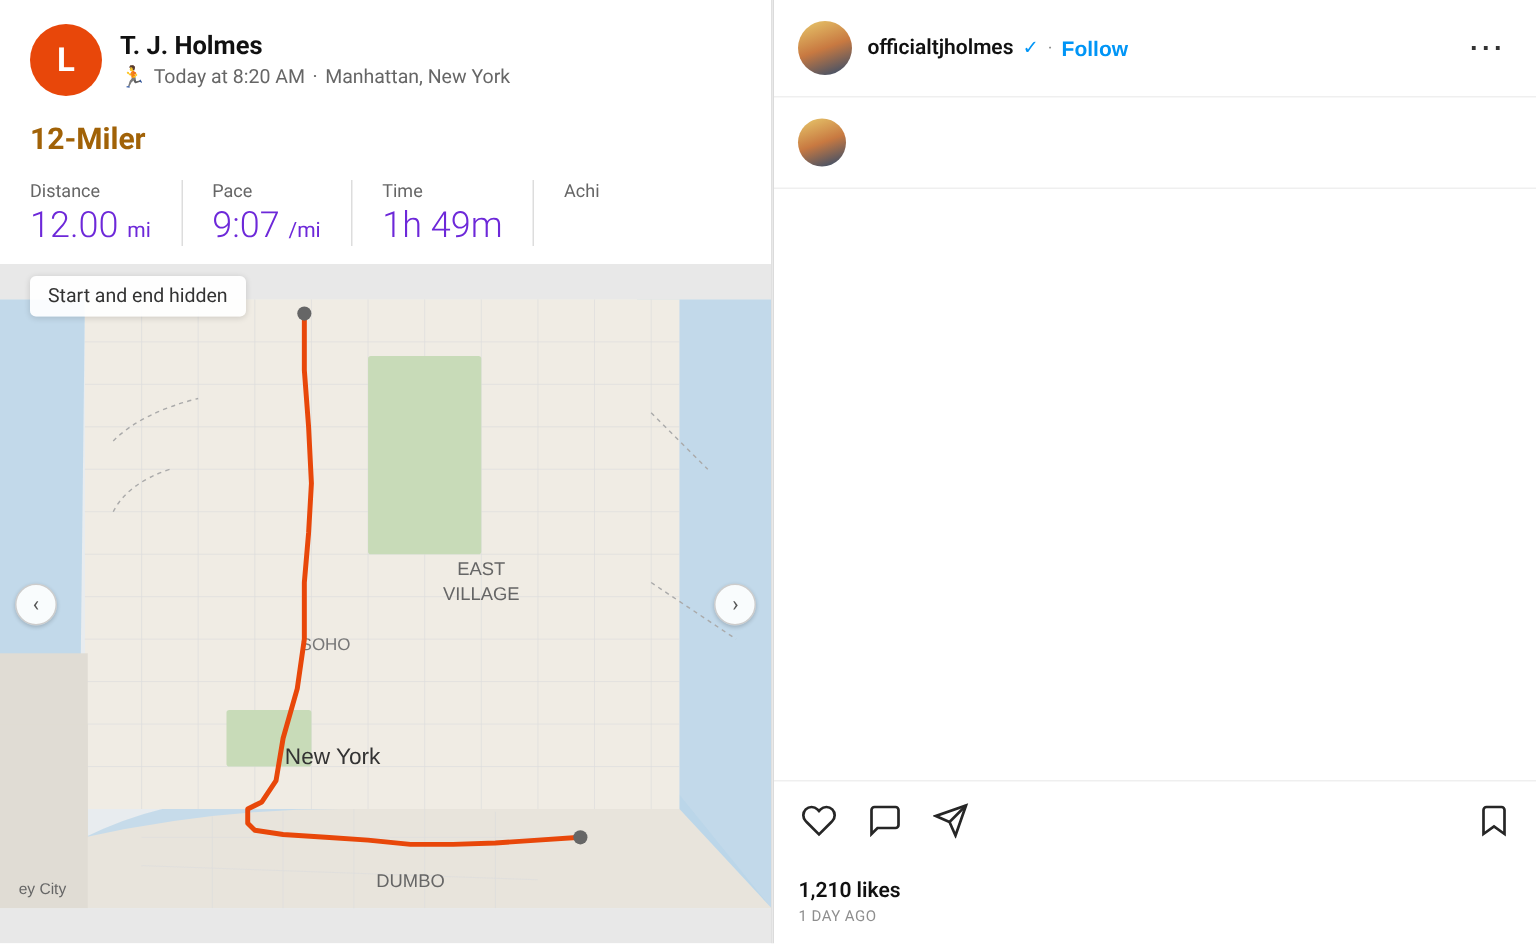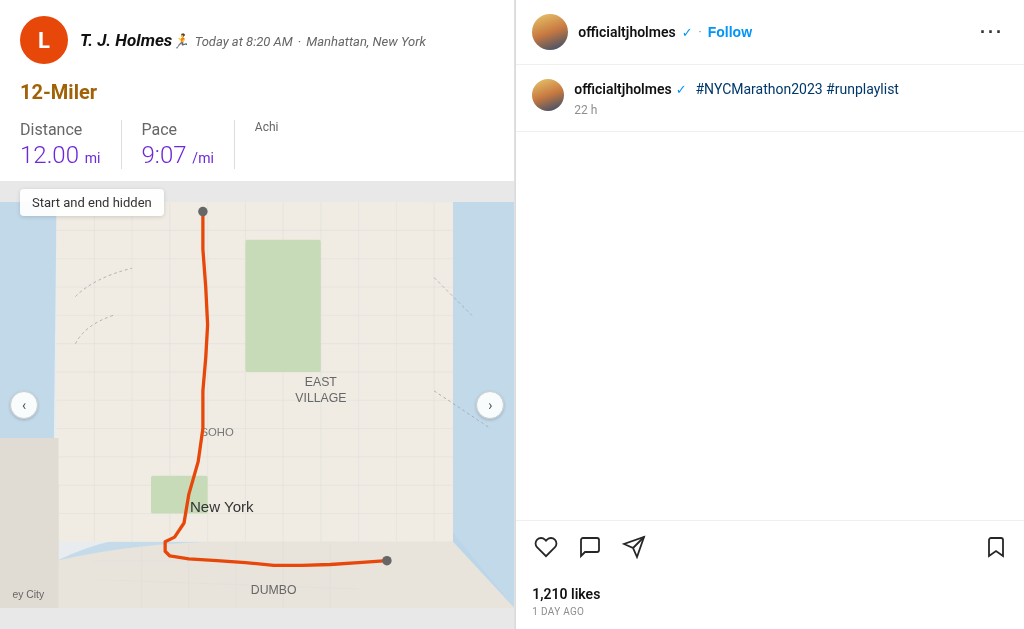--- a/index.html
+++ b/index.html
@@ -39,21 +39,21 @@
       font-size: 22px;
       font-weight: 700;
       display: flex;
       align-items: center;
       justify-content: center;
       flex-shrink: 0;
     }
 
     .activity-user-info {
       display: flex;
-      font-style: italic;
+      flex-direction: column;
     }
 
     .activity-username {
       font-size: 17px;
       font-weight: 700;
       color: #111;
     }
 
     .activity-meta {
       display: flex;
@@ -89,21 +89,21 @@
       padding-right: 20px;
       margin-right: 20px;
       border-right: 1px solid #ddd;
     }
 
     .stat-block:last-child {
       border-right: none;
     }
 
     .stat-label {
-      font-size: 16px;
+      font-size: 12px;
       color: #666;
       font-weight: 400;
       margin-bottom: 2px;
     }
 
     .stat-value {
       font-size: 24px;
       font-weight: 300;
       color: #6d28d9;
     }
@@ -348,20 +348,24 @@
   <div class="activity-title">12-Miler</div>
 
   <div class="stats-row">
     <div class="stat-block">
       <span class="stat-label">Distance</span>
       <span class="stat-value">12.00 <span>mi</span></span>
     </div>
     <div class="stat-block">
       <span class="stat-label">Pace</span>
       <span class="stat-value">9:07 <span>/mi</span></span>
+    </div>
+    <div class="stat-block">
+      <span class="stat-label">Time</span>
+      <span class="stat-value">1h 49m</span>
     </div>
     <div style="display:flex;flex-direction:column;">
       <span class="achievement-label">Achi</span>
     </div>
   </div>
 
   <div class="map-area">
 
     <svg class="map-svg" viewBox="0 0 545 430" xmlns="http://www.w3.org/2000/svg">
 
@@ -470,26 +474,20 @@
       <span class="ig-username">officialtjholmes</span>
       <span class="verified-icon">✓</span>
       <span class="ig-dot">·</span>
       <button class="ig-follow-btn">Follow</button>
     </div>
     <button class="ig-more-btn">···</button>
   </div>
 
   <div class="ig-post-content">
     <div class="ig-post-avatar"></div>
-    <div class="ig-post-text">
-      <span class="ig-post-username">officialtjholmes</span>
-      <span class="verified-icon">✓</span>
-      <span class="ig-post-caption ig-post-hashtag">#NYCMarathon2023 #runplaylist</span>
-      <div class="ig-post-time">22 h</div>
-    </div>
   </div>
 
   <div class="ig-spacer"></div>
 
   <div class="ig-actions">
     <button class="ig-action-btn">
       <svg width="24" height="24" viewBox="0 0 24 24" fill="none" stroke="#262626" stroke-width="1.8">
         <path d="M20.84 4.61a5.5 5.5 0 0 0-7.78 0L12 5.67l-1.06-1.06a5.5 5.5 0 0 0-7.78 7.78l1.06 1.06L12 21.23l7.78-7.78 1.06-1.06a5.5 5.5 0 0 0 0-7.78z"></path>
       </svg>
     </button>

